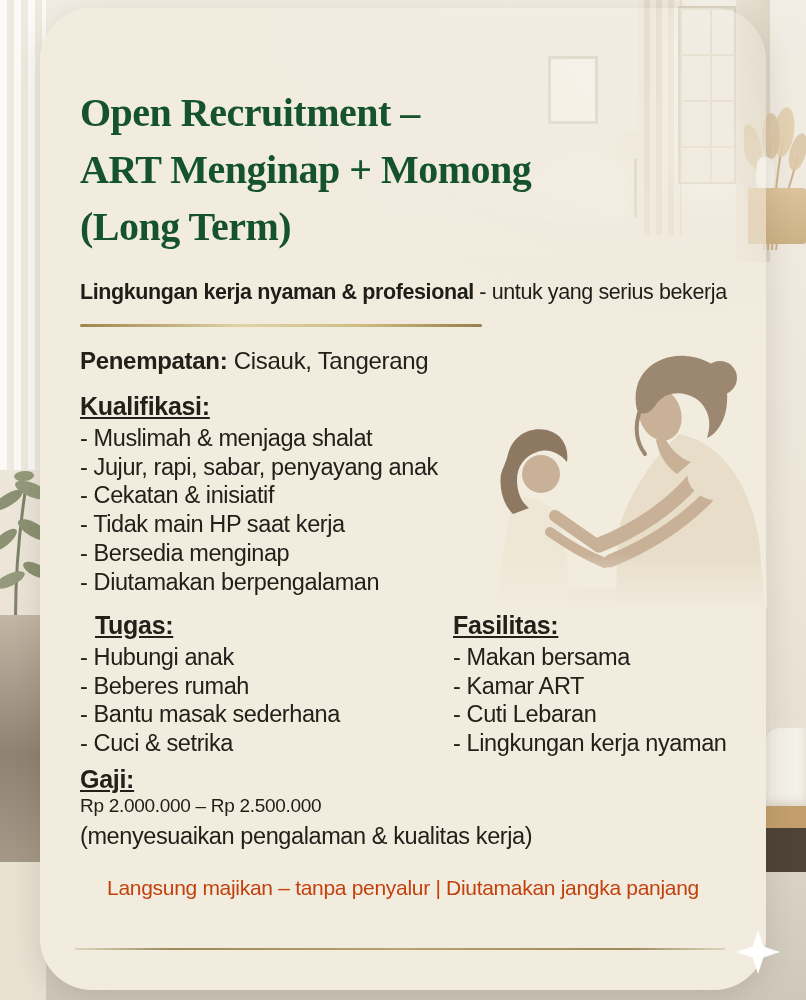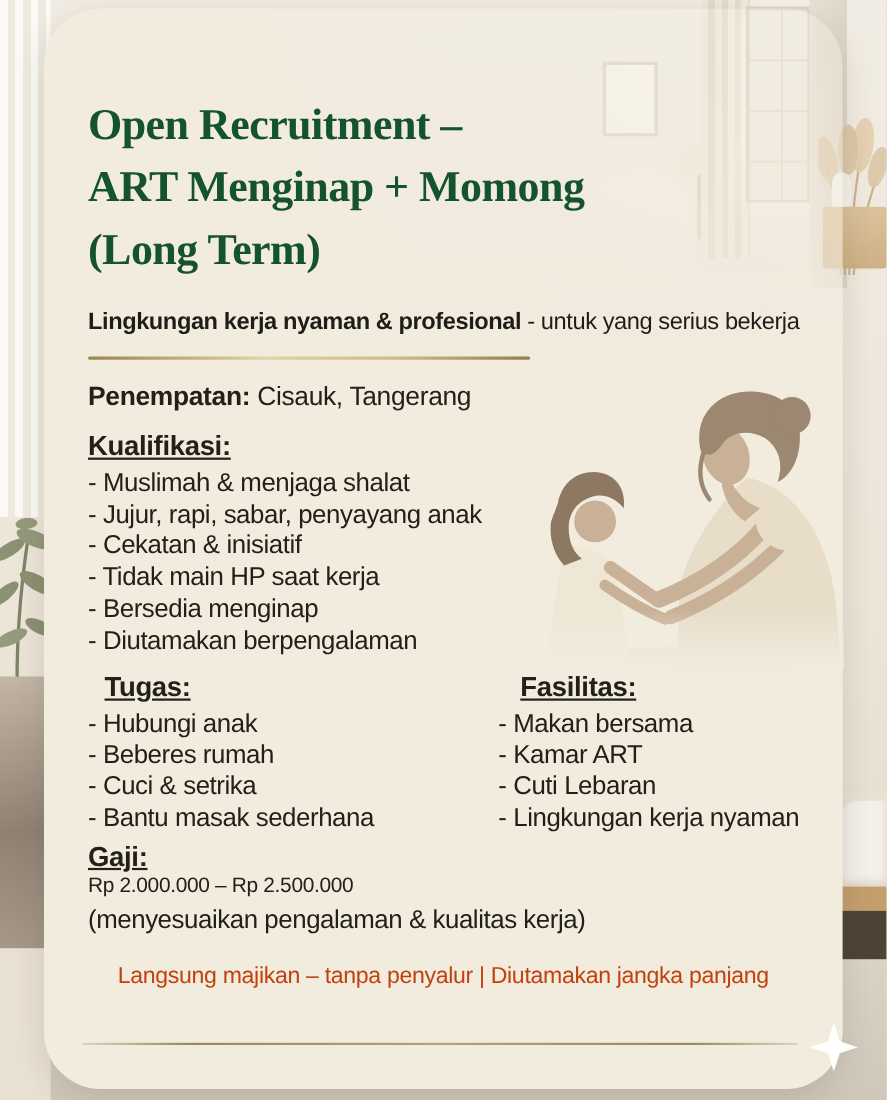--- a/index.html
+++ b/index.html
@@ -60,21 +60,21 @@
   .divider-gold { position:absolute; left:80px; top:324px; width:402px; height:3px; border-radius:2px;
     background:linear-gradient(90deg,#9c864e,#e0d3a4 40%,#cdbc84 70%,#93804c); }
   .placement { position:absolute; left:80px; top:347px; font-size:24px; letter-spacing:-.3px; }
   .placement b { font-weight:bold; }
   .sec-heading { position:absolute; font-size:25px; font-weight:bold; letter-spacing:-.3px;text-decoration:underline; }
   .list { position:absolute; font-size:23.5px; line-height:28.7px; letter-spacing:-.4px; }
   .h-kualifikasi { left:80px; top:392px; }
   .l-kualifikasi { left:80px; top:424px; }
   .h-tugas { left:95px; top:611px; }
   .l-tugas { left:80px; top:643px; }
-  .h-fasilitas { left:473px; top:611px; }
+  .h-fasilitas { left:453px; top:611px; }
   .l-fasilitas { left:453px; top:643px; }
   .h-gaji { left:80px; top:765px; }
   .gaji-range { position:absolute; left:80px; top:795px; font-size:19px; letter-spacing:-.3px; }
   .gaji-note { position:absolute; left:80px; top:823px; font-size:23.5px; letter-spacing:-.4px; }
   .footer-note { position:absolute; left:53px; top:876px; width:700px; text-align:center;
     font-size:21px; letter-spacing:-.3px; color:#c2410c; }
   .divider-thin { position:absolute; left:75px; top:948px; width:650px; height:2px;
     background:linear-gradient(90deg,rgba(154,138,88,.25),#9a8a58 15%,#b5a472 50%,#9a8a58 85%,rgba(154,138,88,.25)); }
   .cta-button { position:absolute; left:284px; top:927px; width:236px; height:46px;
     background:linear-gradient(180deg,#ae957c,#a1886f); border:none; border-radius:23px;
@@ -155,22 +155,22 @@
       <div>- Cekatan &amp; inisiatif</div>
       <div>- Tidak main HP saat kerja</div>
       <div>- Bersedia menginap</div>
       <div>- Diutamakan berpengalaman</div>
     </div>
 
     <div class="sec-heading h-tugas">Tugas:</div>
     <div class="list l-tugas">
       <div>- Hubungi anak</div>
       <div>- Beberes rumah</div>
+      <div>- Bantu masak sederhana</div>
       <div>- Cuci &amp; setrika</div>
-      <div>- Bantu masak sederhana</div>
     </div>
 
     <div class="sec-heading h-fasilitas">Fasilitas:</div>
     <div class="list l-fasilitas">
       <div>- Makan bersama</div>
       <div>- Kamar ART</div>
       <div>- Cuti Lebaran</div>
       <div>- Lingkungan kerja nyaman</div>
     </div>
 

